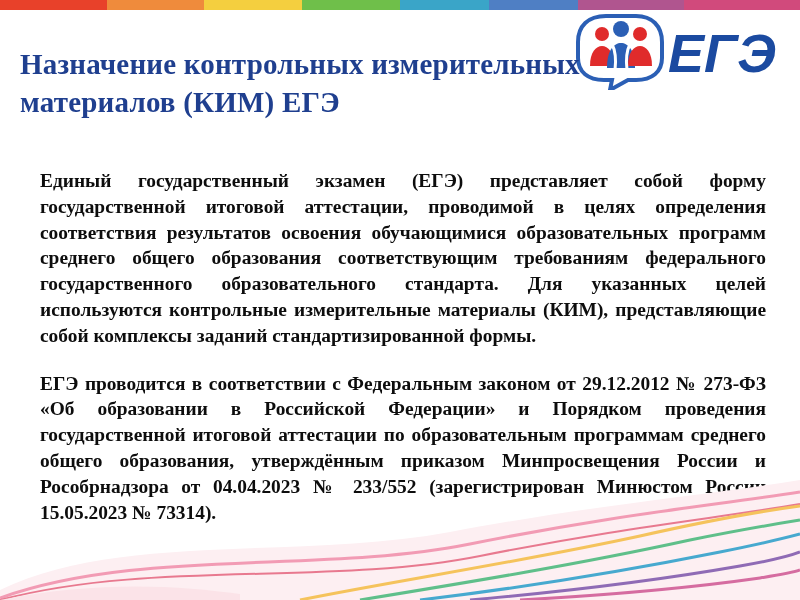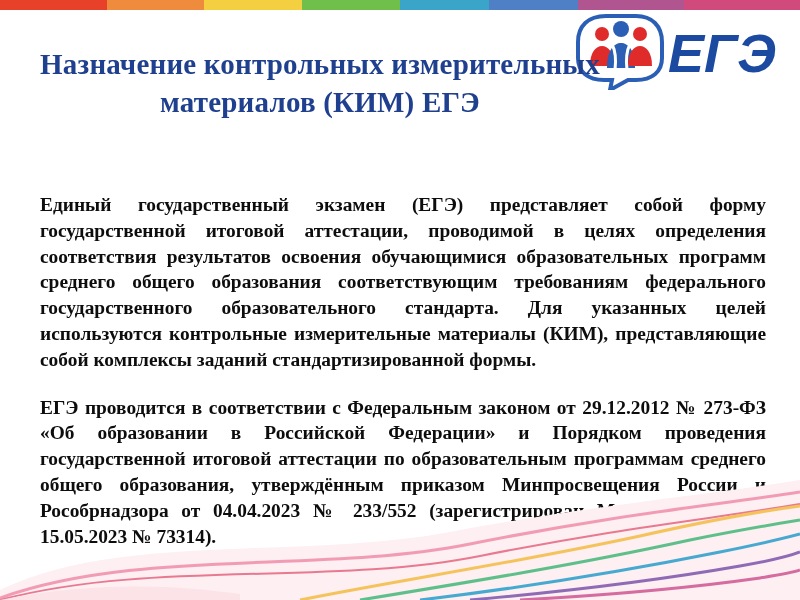--- a/index.html
+++ b/index.html
@@ -38,39 +38,38 @@
     width: 210px;
     height: 76px;
     font-style: italic;
   }
   
   .title {
     position: absolute;
     top: 46px;
     left: 20px;
     width: 600px;
-    text-align: center;
+    text-align: left;
     color: #1f3f8f;
     font-weight: bold;
     font-size: 29px;
     line-height: 1.30;
     letter-spacing: 0.2px;
   }
   
   .body-text {
     position: absolute;
     top: 168px;
     left: 40px;
     width: 726px;
     color: #0d0d0d;
     font-weight: bold;
     font-size: 19.4px;
     line-height: 1.33;
     text-align: justify;
-    margin-top: 24px;
   }
   .body-text p {
     margin: 0 0 22px 0;
   }
   .body-text p:last-child { margin-bottom: 0; }
 
   
   .bottom-art {
     position: absolute;
     left: 0;

